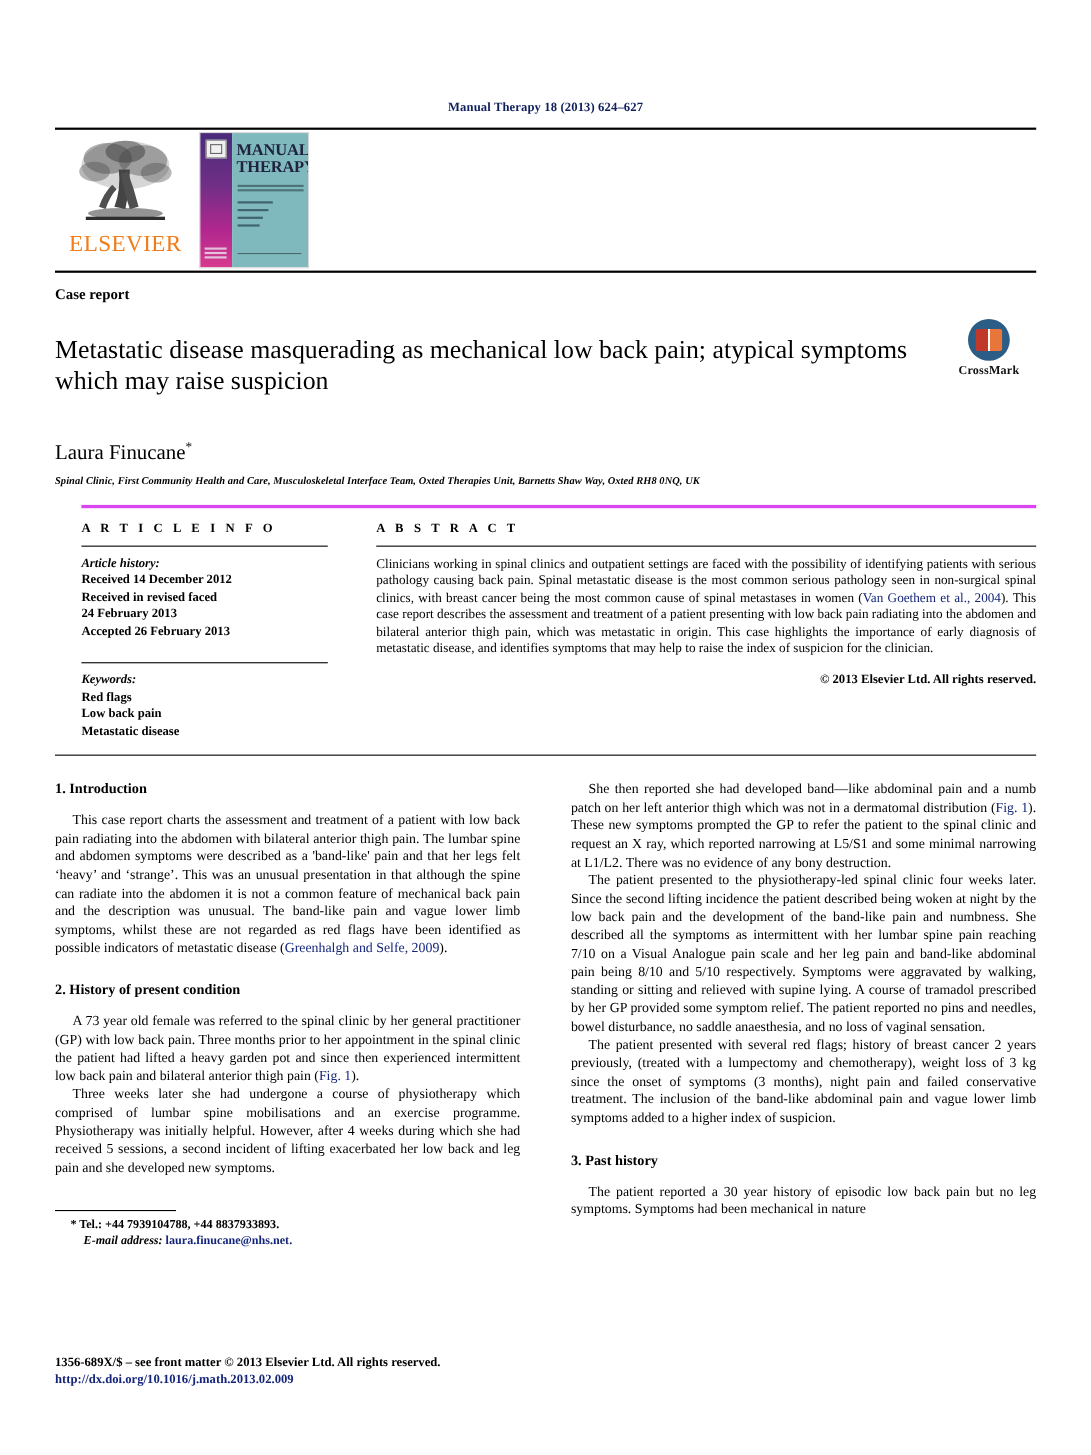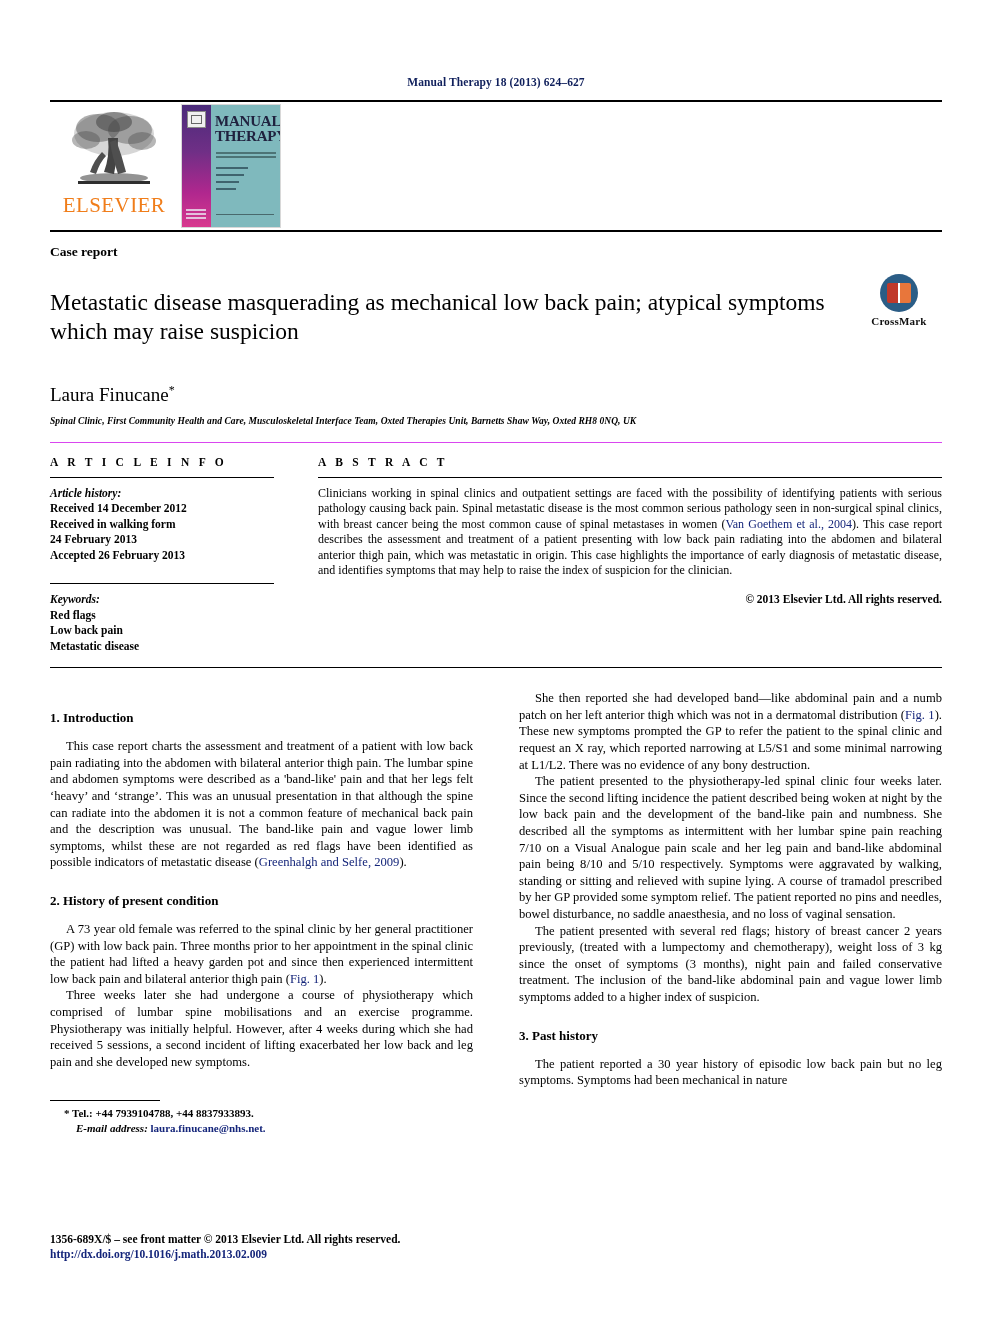--- a/index.html
+++ b/index.html
@@ -13,21 +13,21 @@
     font-family: "Liberation Serif", serif;
     color: #000000;
     position: relative;
     overflow: hidden;
   }
   .page {
     position: relative;
     width: 992px;
     height: 1323px;
     box-sizing: border-box;
-    padding: 0 50px;
+    padding: 16px 50px;
   }
 
   
   .running-head {
     text-align: center;
     font-family: "Liberation Serif", serif;
     font-weight: bold;
     font-size: 11.5px;
     color: #10205c;
     padding-top: 76px;
@@ -268,22 +268,23 @@
     font-weight: bold;
     font-size: 9.5px;
     margin-top: 9px;
     letter-spacing: 0.05px;
   }
 
   
   .info-abstract {
     display: flex;
     margin-top: 16px;
-    border-top: 1px solid #d946ef;
+    border-top: 3px solid #d946ef;
     padding-top: 13px;
+    margin-left: 24px;
   }
   .col-info {
     flex: 0 0 246px;
     width: 246px;
     padding-right: 22px;
     box-sizing: border-box;
   }
   .col-abstract {
     flex: 1 1 auto;
     padding-left: 22px;
@@ -334,21 +335,21 @@
   
   .body-cols {
     display: flex;
     margin-top: 22px;
     height: 480px;
   }
   .bcol {
     flex: 1 1 0;
     box-sizing: border-box;
   }
-  .bcol.left { padding-right: 23px; margin-top: 20px; }
+  .bcol.left { padding-right: 23px; }
   .bcol.right { padding-left: 23px; }
   .h2 {
     font-family: "Liberation Serif", serif;
     font-weight: bold;
     font-size: 13px;
     margin: 0 0 12px 0;
   }
   .h2.spaced { margin-top: 22px; font-family: Liberation Serif, serif; }
   p.body {
     font-family: "Liberation Serif", serif;
@@ -471,21 +472,21 @@
   <div class="affiliation">Spinal Clinic, First Community Health and Care, Musculoskeletal Interface Team, Oxted Therapies Unit, Barnetts Shaw Way, Oxted RH8 0NQ, UK</div>
 
   <div class="info-abstract">
 
     <div class="col-info">
       <div class="sec-head">A R T I C L E  I N F O</div>
       <div class="thin-rule"></div>
       <div class="ai-block">
         <div class="it">Article history:</div>
         <div>Received 14 December 2012</div>
-        <div>Received in walking form</div>
+        <div>Received in revised faced</div>
         <div>24 February 2013</div>
         <div>Accepted 26 February 2013</div>
       </div>
       <div class="kw-gap"></div>
       <div class="thin-rule"></div>
       <div class="ai-block">
         <div class="it">Keywords:</div>
         <div>Red flags</div>
         <div>Low back pain</div>
         <div>Metastatic disease</div>

